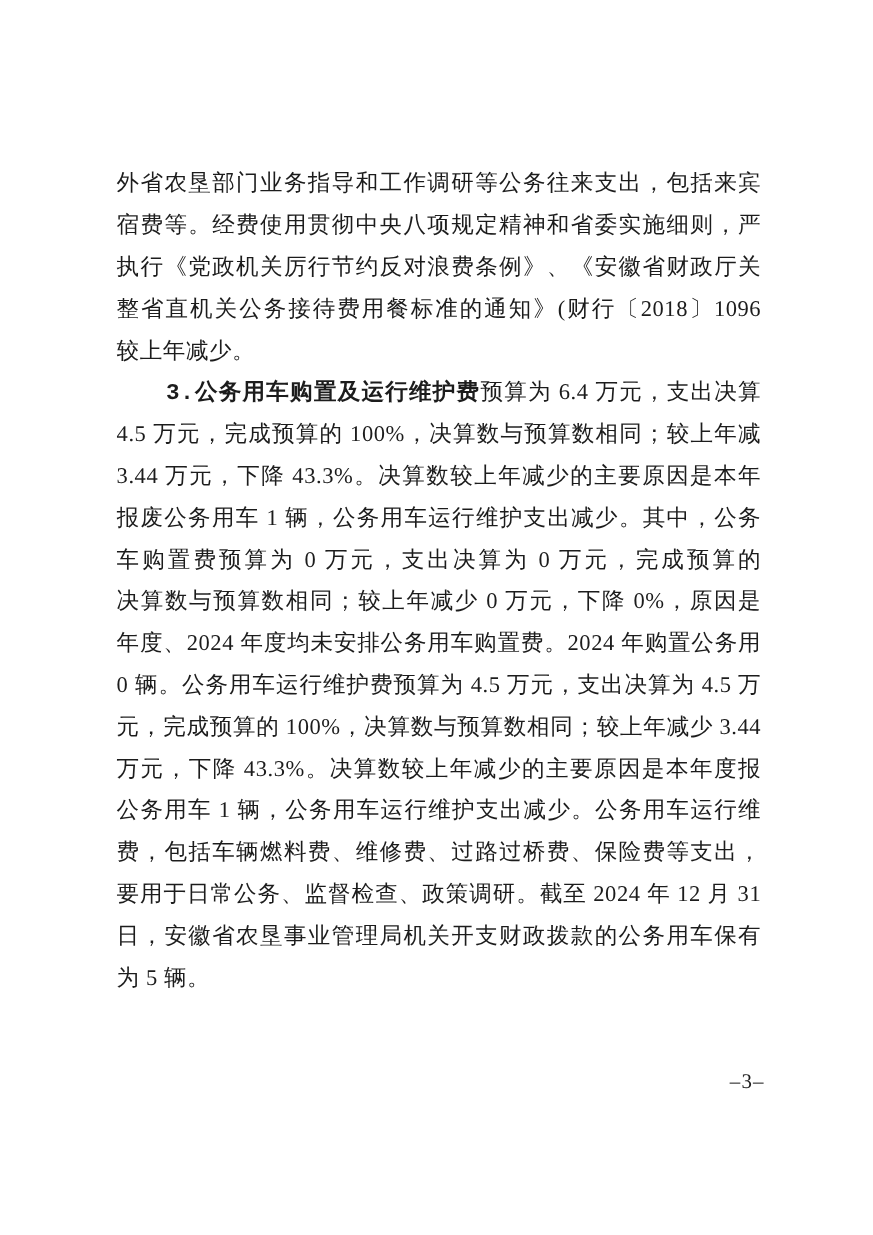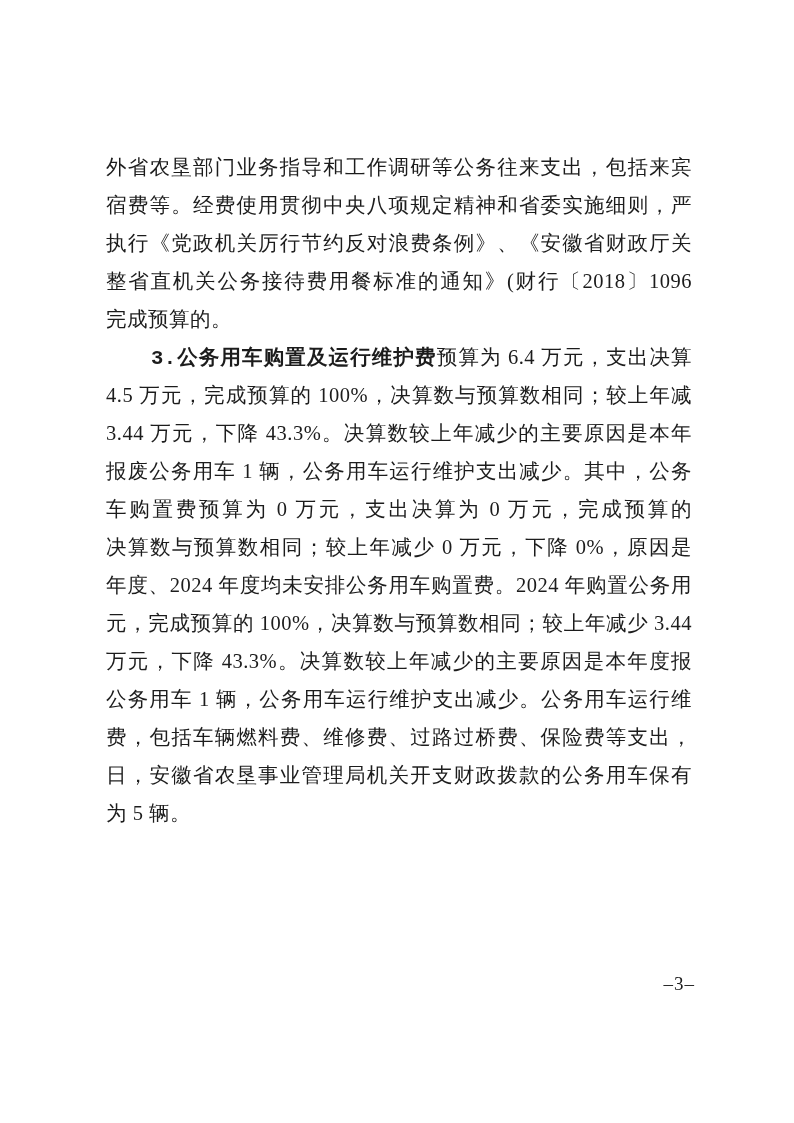--- a/index.html
+++ b/index.html
@@ -55,32 +55,34 @@
 </head>
 <body>
 
 <div class="page">
   <div class="content">
 
     <div class="line">外省农垦部门业务指导和工作调研等公务往来支出，包括来宾食</div>
     <div class="line">宿费等。经费使用贯彻中央八项规定精神和省委实施细则，严格</div>
     <div class="line">执行《党政机关厉行节约反对浪费条例》、《安徽省财政厅关于调</div>
     <div class="line">整省直机关公务接待费用餐标准的通知》(财行〔2018〕1096 号)</div>
-    <div class="line last">完成预算的。</div>
+    <div class="line last">较上年减少。</div>
 
     <div class="line indent"><span class="bold">3.公务用车购置及运行维护费</span><span>预算为 6.4 万元，支出决算为</span></div>
     <div class="line">4.5 万元，完成预算的 100%，决算数与预算数相同；较上年减少</div>
     <div class="line">3.44 万元，下降 43.3%。决算数较上年减少的主要原因是本年度</div>
     <div class="line">报废公务用车 1 辆，公务用车运行维护支出减少。其中，公务用</div>
     <div class="line">车购置费预算为 0 万元，支出决算为 0 万元，完成预算的 100%，</div>
     <div class="line">决算数与预算数相同；较上年减少 0 万元，下降 0%，原因是 2023</div>
     <div class="line">年度、2024 年度均未安排公务用车购置费。2024 年购置公务用车</div>
+    <div class="line">0 辆。公务用车运行维护费预算为 4.5 万元，支出决算为 4.5 万</div>
     <div class="line">元，完成预算的 100%，决算数与预算数相同；较上年减少 3.44</div>
     <div class="line">万元，下降 43.3%。决算数较上年减少的主要原因是本年度报废</div>
     <div class="line">公务用车 1 辆，公务用车运行维护支出减少。公务用车运行维护</div>
     <div class="line">费，包括车辆燃料费、维修费、过路过桥费、保险费等支出，主</div>
+    <div class="line">要用于日常公务、监督检查、政策调研。截至 2024 年 12 月 31</div>
     <div class="line">日，安徽省农垦事业管理局机关开支财政拨款的公务用车保有量</div>
     <div class="line last">为 5 辆。</div>
 
   </div>
 
   <div class="page-number">–3–</div>
 </div>
 
 </body></html>

